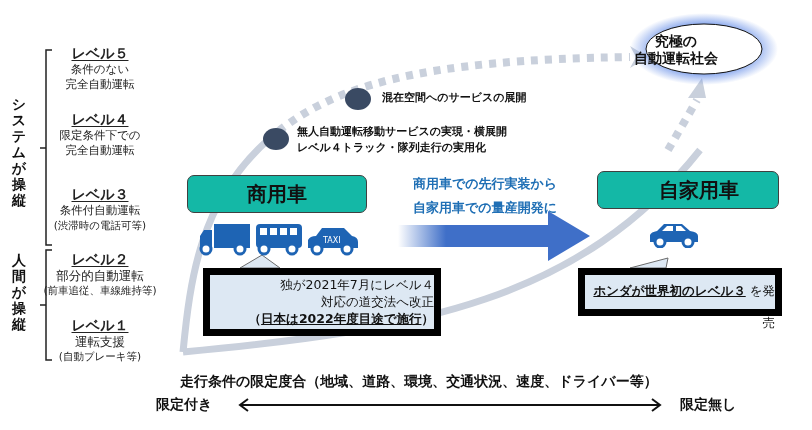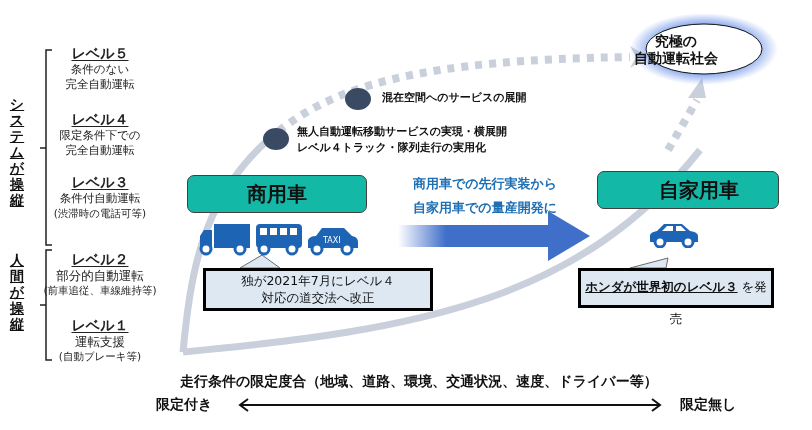--- a/index.html
+++ b/index.html
@@ -3,27 +3,27 @@
 <meta charset="utf-8">
 <style>
   html, body { margin:0; padding:0; background:#ffffff; }
   body { width:812px; height:430px; position:relative; overflow:hidden;
          font-family:"DejaVu Sans", "Liberation Sans", sans-serif; color:#111; }
   .abs { position:absolute; }
   svg.bg { position:absolute; left:0; top:0; }
   .lvl { position:absolute; left:40px; width:120px; text-align:center; font-size:11.5px; line-height:15px; color:#222; }
   .lvl .t { font-weight:bold; font-size:14px; text-decoration:underline; text-underline-offset:2px; display:block; line-height:18px; }
   .lvl .s { font-size:10.5px; }
-  .vlabel { position:absolute; width:18px; font-weight:bold; font-size:14px; line-height:16px; text-align:center;text-decoration:underline; }
+  .vlabel { position:absolute; width:18px; font-weight:bold; font-size:14px; line-height:16px; text-align:right; }
   .box { position:absolute; background:#14b8a6; border:1px solid #404040; border-radius:7px;
          text-align:center; font-weight:bold; font-size:20px; }
   .dot { position:absolute; width:26px; height:22px; border-radius:50%; background:#3a4a63; }
   .mile { position:absolute; font-weight:bold; font-size:11px; line-height:16px; color:#111; }
   .blue-msg { position:absolute; color:#1f6fb5; font-weight:bold; font-size:13px; line-height:24px; text-align:center; }
-  .callout { position:absolute; background:#dde8f3; border:3px solid #000000; text-align:center; font-size:12.5px; line-height:17px; }
+  .callout { position:absolute; background:#dde8f3; border:7px solid #000000; text-align:right; font-size:12.5px; line-height:17px; }
   .callout b { text-decoration:underline; }
   .bottom { position:absolute; font-weight:bold; font-size:14px; }
 </style>
 </head>
 <body>
 
 <svg class="bg" width="812" height="430" viewBox="0 0 812 430">
   <defs>
     <linearGradient id="arrowGrad" x1="0" y1="0" x2="1" y2="0">
       <stop offset="0" stop-color="#3f6fc8" stop-opacity="0"></stop>
@@ -71,21 +71,21 @@
 <div class="lvl" style="top:44px;">
   <span class="t">レベル５</span>
   <div>条件のない</div>
   <div>完全自動運転</div>
 </div>
 <div class="lvl" style="top:110px;text-align:center;">
   <span class="t">レベル４</span>
   <div>限定条件下での</div>
   <div>完全自動運転</div>
 </div>
-<div class="lvl" style="top:173px;">
+<div class="lvl" style="top:185px;">
   <span class="t">レベル３</span>
   <div>条件付自動運転</div>
   <div class="s">(渋滞時の電話可等)</div>
 </div>
 <div class="lvl" style="top:250px; font-size:12.5px;">
   <span class="t">レベル２</span>
   <div>部分的自動運転</div>
   <div class="s">(前車追従、車線維持等)</div>
 </div>
 <div class="lvl" style="top:316px; font-size:12.5px;">
@@ -149,20 +149,21 @@
 <svg class="abs" style="left:648px; top:222px;" width="52" height="26" viewBox="0 0 52 26">
   <path d="M2 20 L2 13 Q3 10 9 9 L16 2 L34 2 L42 9 Q50 10 50 14 L50 20 Z" fill="#1e64b4"></path>
   <path d="M19 4 L25 4 L25 9 L14 9 Z M28 4 L33 4 L38 9 L28 9 Z" fill="#fff"></path>
   <circle cx="12" cy="20" r="5" fill="#fff" stroke="#1e64b4" stroke-width="3"></circle>
   <circle cx="40" cy="20" r="5" fill="#fff" stroke="#1e64b4" stroke-width="3"></circle>
 </svg>
 
 <div class="callout" style="left:203px; top:268px; width:224px; padding:1px 0 2px;">
   <div>独が2021年7月にレベル４</div>
   <div>対応の道交法へ改正</div>
+  <div style="font-weight:bold;"><span>（</span><b>日本は2022年度目途で施行</b><span>）</span></div>
 </div>
 <div class="callout" style="left:578px; top:268px; width:190px; height:34px; line-height:32px;">
   <b>ホンダが世界初のレベル３</b><span> を発売</span>
 </div>
 
 <div class="bottom" style="left:180px; top:373px;">
   <span>走行条件の限定度合（地域、道路、環境、交通状況、速度、ドライバー等）</span>
 </div>
 <div class="bottom" style="left:138px; top:396px;padding-left:18px;">
   <span>限定付き</span>

